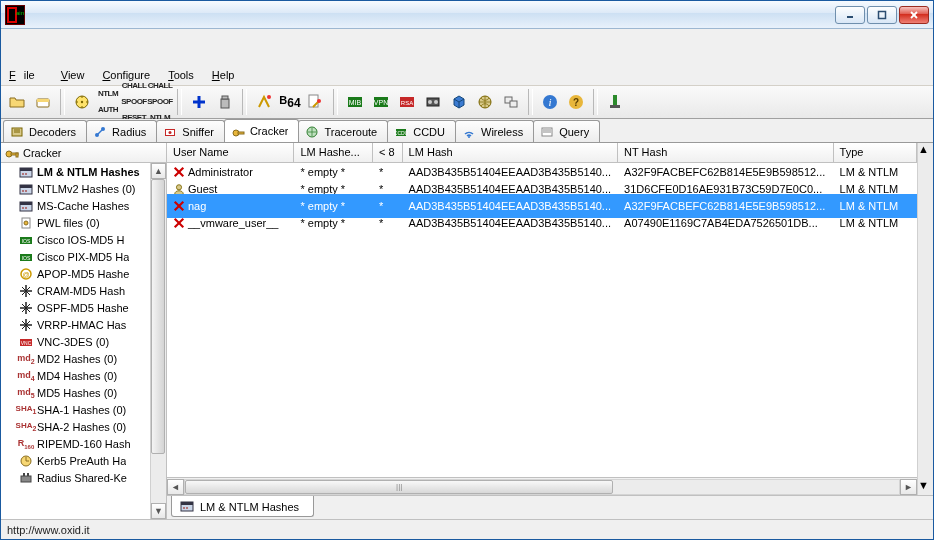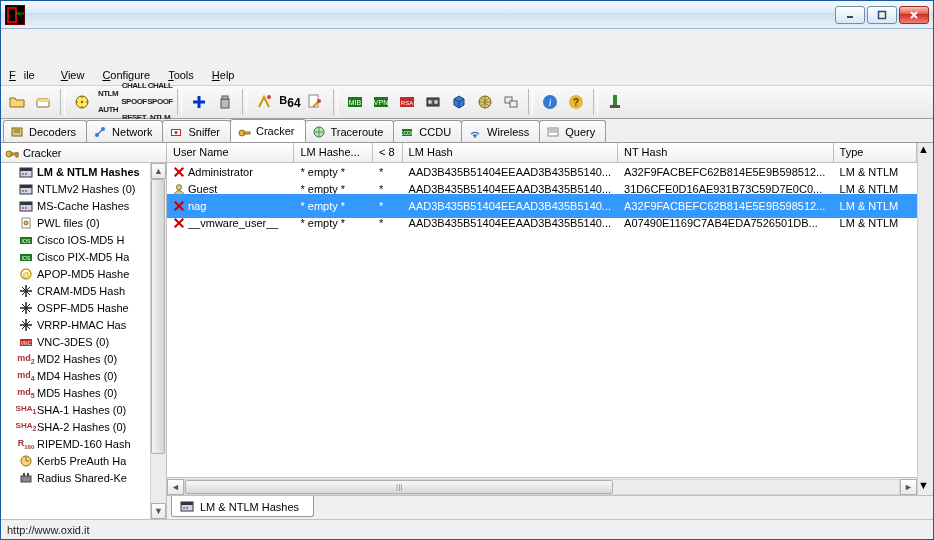--- a/index.html
+++ b/index.html
@@ -247,21 +247,21 @@
         <span class="lbl">Decoders</span>
       </div>
       <div class="tab">
         <span class="ico">
           <svg width="14" height="14" viewBox="0 0 14 14">
             <circle cx="4" cy="10" r="2" fill="#3478d1"></circle>
             <circle cx="10" cy="4" r="2" fill="#3478d1"></circle>
             <line x1="5" y1="9" x2="9" y2="5" stroke="#3478d1" stroke-width="1.5"></line>
           </svg>
         </span>
-        <span class="lbl">Network</span>
+        <span class="lbl">Radius</span>
       </div>
       <div class="tab">
         <span class="ico">
           <svg width="14" height="14" viewBox="0 0 14 14">
             <rect x="2" y="4" width="10" height="7" fill="#c62828"></rect>
             <rect x="3" y="5" width="8" height="5" fill="#fff"></rect>
             <circle cx="7" cy="7.5" r="1.5" fill="#c62828"></circle>
           </svg>
         </span>
         <span class="lbl">Sniffer</span>

